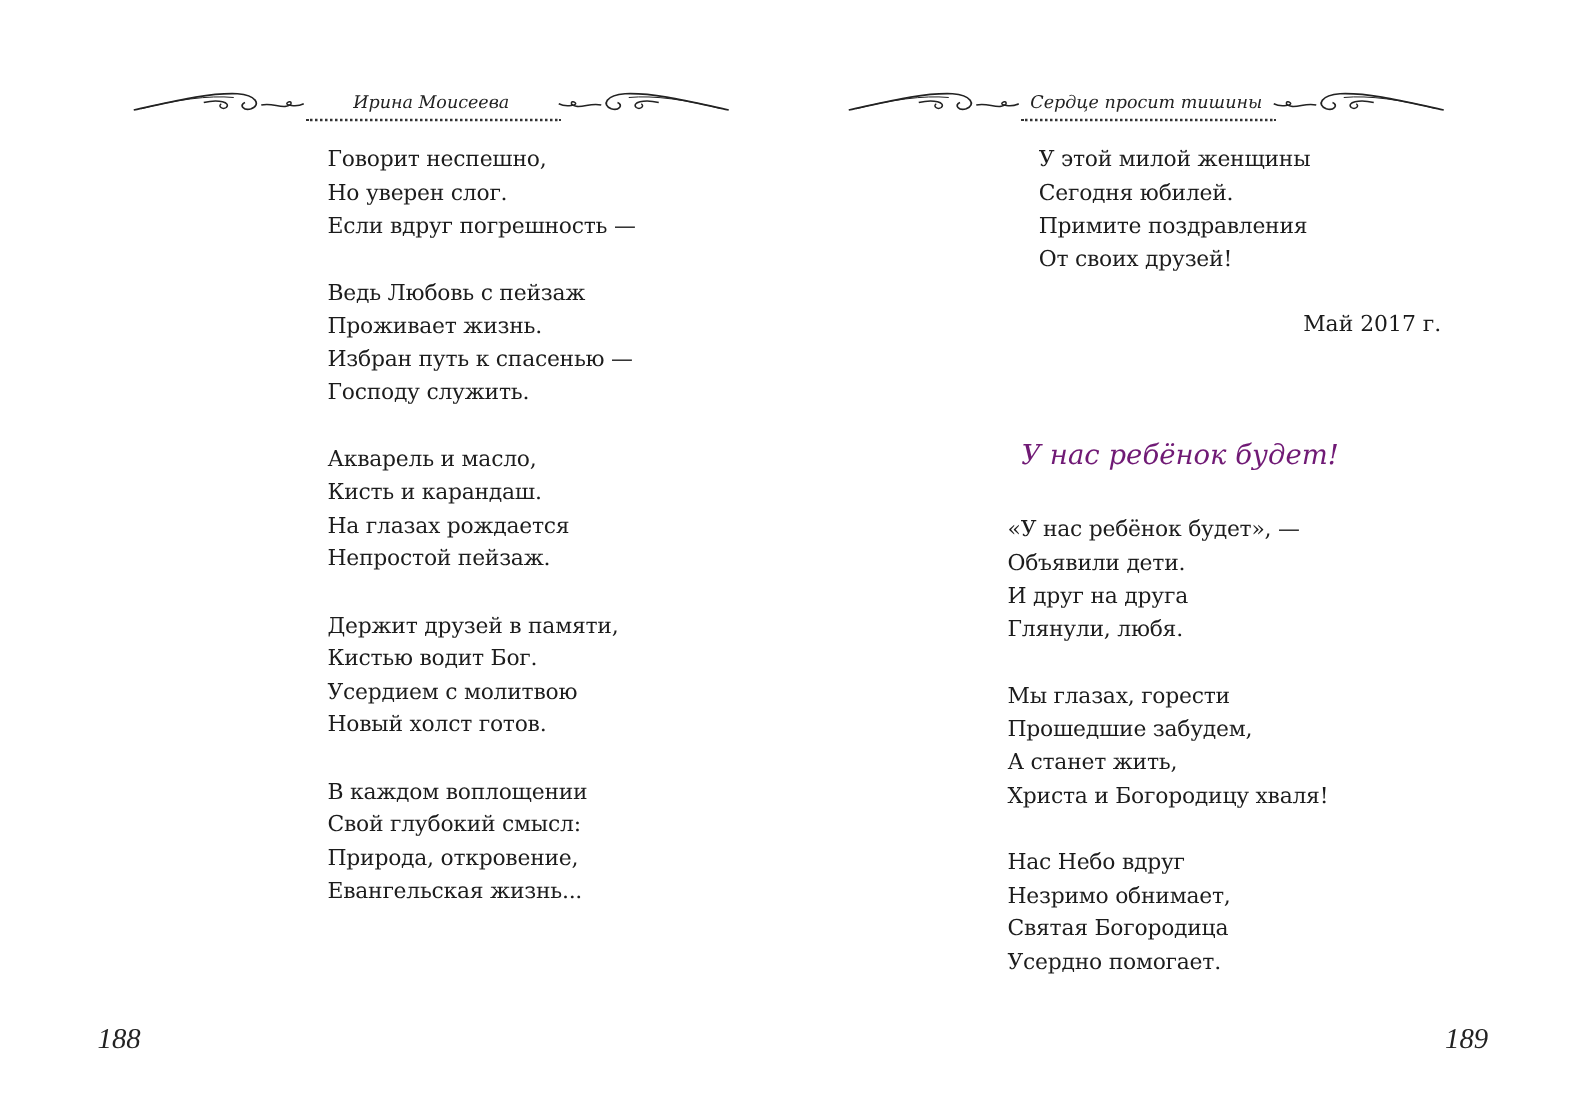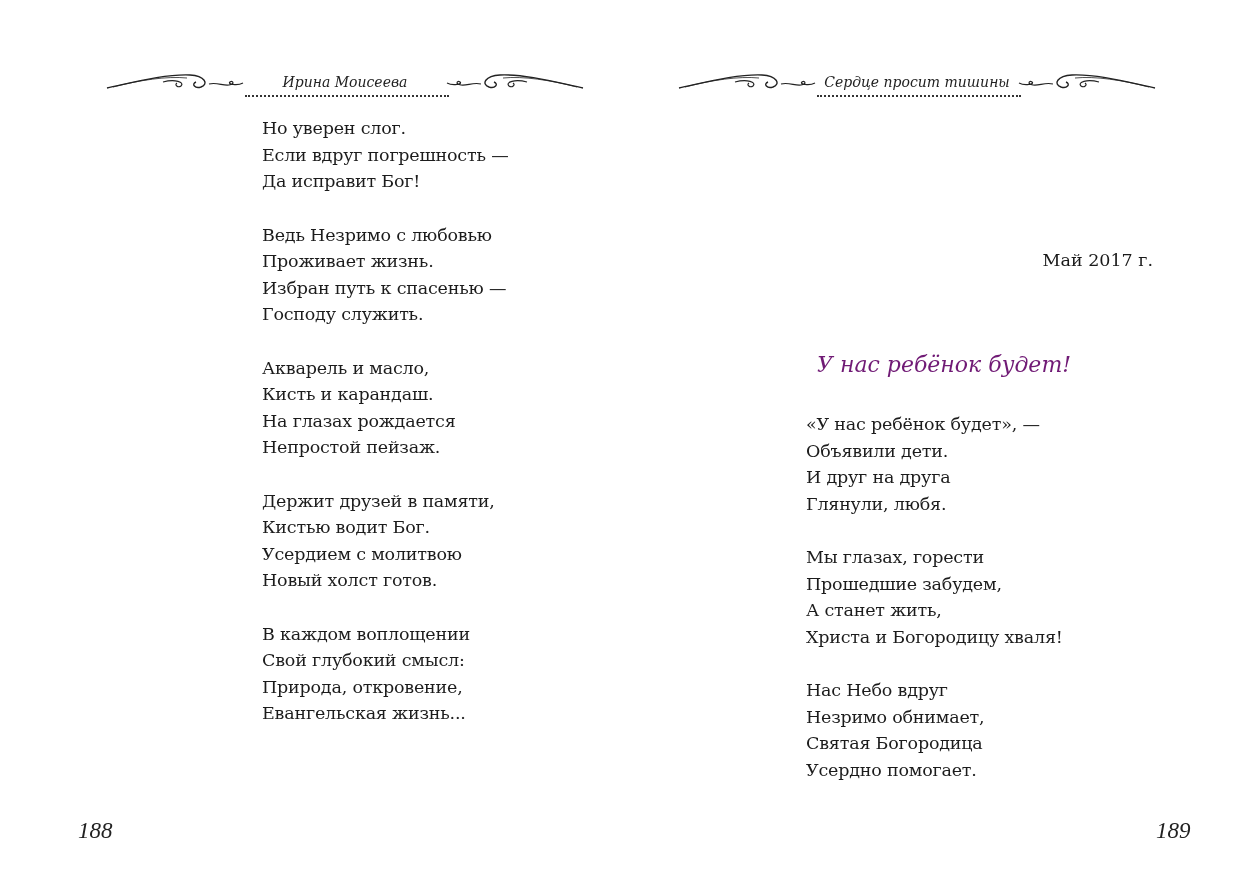--- a/index.html
+++ b/index.html
@@ -44,26 +44,26 @@
       </svg>
     <div class="header-title">Ирина Моисеева</div>
     <svg class="ornament r" viewBox="0 0 140 24">
         <use href="#orn"></use>
       </svg>
     <div class="dots"></div>
   </div>
 
   <div class="poem" style="left:262px; top:115px;">
     <div class="stanza">
+      <span class="line">Говорит неспешно,</span>
       <span class="line">Но уверен слог.</span>
       <span class="line">Если вдруг погрешность —</span>
-      <span class="line">Да исправит Бог!</span>
     </div>
     <div class="stanza">
-      <span class="line">Ведь Незримо с любовью</span>
+      <span class="line">Ведь Любовь с пейзаж</span>
       <span class="line">Проживает жизнь.</span>
       <span class="line">Избран путь к спасенью —</span>
       <span class="line">Господу служить.</span>
     </div>
     <div class="stanza">
       <span class="line">Акварель и масло,</span>
       <span class="line">Кисть и карандаш.</span>
       <span class="line">На глазах рождается</span>
       <span class="line">Непростой пейзаж.</span>
     </div>
@@ -89,20 +89,28 @@
     <svg class="ornament l" viewBox="0 0 140 24">
         <use href="#orn"></use>
       </svg>
     <div class="header-title">Сердце просит тишины</div>
     <svg class="ornament r" viewBox="0 0 140 24">
         <use href="#orn"></use>
       </svg>
     <div class="dots"></div>
   </div>
 
+  <div class="poem" style="left:201px; top:115px;">
+    <div class="stanza">
+      <span class="line">У этой милой женщины</span>
+      <span class="line">Сегодня юбилей.</span>
+      <span class="line">Примите поздравления</span>
+      <span class="line">От своих друзей!</span>
+    </div>
+  </div>
 
   <div class="date">Май 2017 г.</div>
 
   <div class="poem-title">У нас ребёнок будет!</div>
 
   <div class="poem" style="left:176px; top:411px;">
     <div class="stanza">
       <span class="line">«У нас ребёнок будет», —</span>
       <span class="line">Объявили дети.</span>
       <span class="line">И друг на друга</span>

